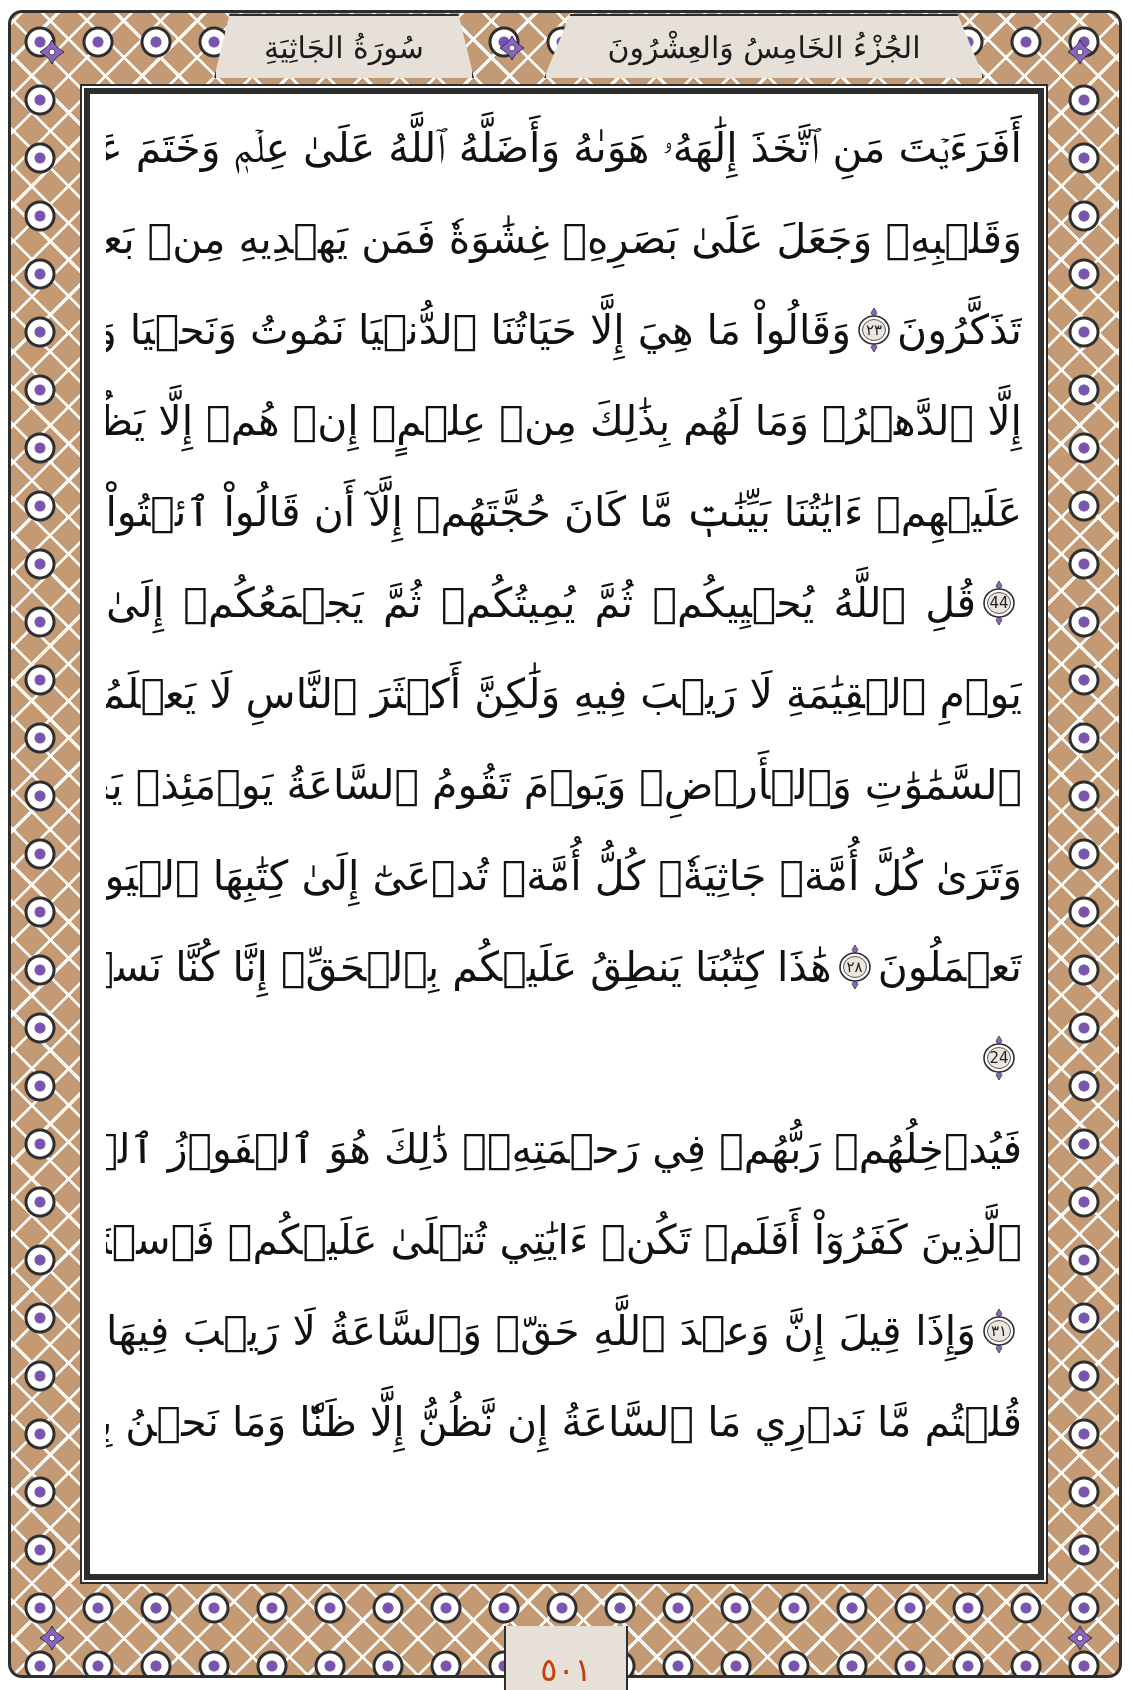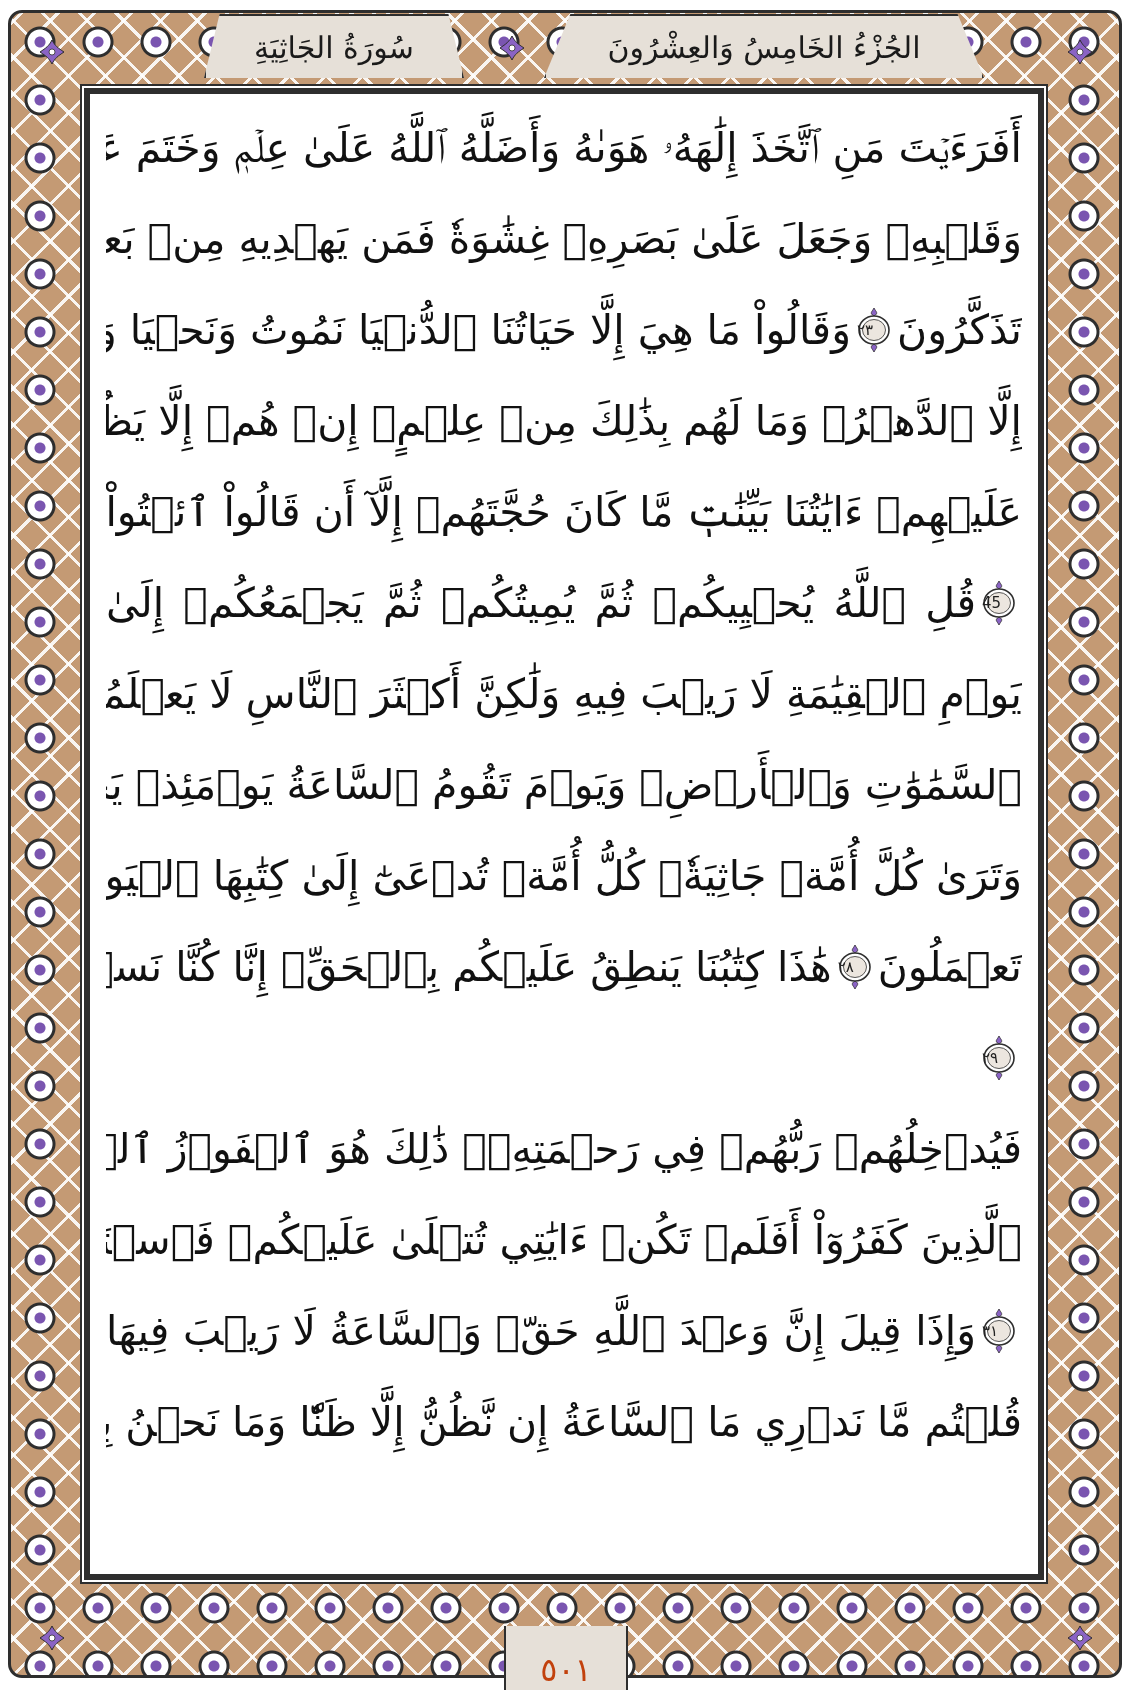--- a/index.html
+++ b/index.html
@@ -63,21 +63,21 @@
       direction: rtl;
       font-family: "DejaVu Serif", serif;
       font-size: 30px;
       color: #1a1a1a;
     }
     .cartouche.juz {
       left: 448px;
       width: 440px;
     }
     .cartouche.surah {
-      left: 108px;
+      left: 118px;
       width: 260px;
     }
     
     .text-panel {
       position: absolute;
       left: 84px; top: 88px;
       width: 960px; height: 1492px;
       background: #ffffff;
       border: 6px solid #2e2e2e;
       box-sizing: border-box;
@@ -108,21 +108,21 @@
     .line .seg {
       display: inline-block;
       flex: 1 1 auto;
       text-align: justify;
       text-align-last: justify;
     }
     .ayah-marker {
       flex: 0 0 auto;
       display: inline-flex;
       align-items: center;
-      justify-content: flex-end;
+      justify-content: center;
       position: relative;
       width: 34px;
       height: 46px;
       margin: 0 6px;
     }
     .ayah-marker svg {
       position: absolute;
       left: 0; top: 0;
     }
     .ayah-marker .num {
@@ -214,21 +214,21 @@
           <span class="seg">عَلَيۡهِمۡ ءَايَٰتُنَا بَيِّنَٰتٖ مَّا كَانَ حُجَّتَهُمۡ إِلَّآ أَن قَالُواْ ٱئۡتُواْ بِـَٔابَآئِنَآ إِن</span>
         </div>
         <div class="line">
           <span class="ayah-marker">
     <svg width="34" height="46" viewBox="0 0 34 46">
       <path d="M17 1 C19 5 22 6 17 9 C12 6 15 5 17 1Z" fill="#8a63c4" stroke="#2e2e2e" stroke-width="0.8"></path>
       <path d="M17 45 C19 41 22 40 17 37 C12 40 15 41 17 45Z" fill="#8a63c4" stroke="#2e2e2e" stroke-width="0.8"></path>
       <ellipse cx="17" cy="23" rx="15" ry="14" fill="#ffffff" stroke="#2e2e2e" stroke-width="1.6"></ellipse>
       <ellipse cx="17" cy="23" rx="11.5" ry="10.5" fill="#ece6df" stroke="#2e2e2e" stroke-width="0.8"></ellipse>
     </svg>
-    <span class="num">45</span>
+    <span class="num">44</span>
   </span>
           <span class="seg">قُلِ ٱللَّهُ يُحۡيِيكُمۡ ثُمَّ يُمِيتُكُمۡ ثُمَّ يَجۡمَعُكُمۡ إِلَىٰ</span>
         </div>
         <div class="line">
           <span class="seg">يَوۡمِ ٱلۡقِيَٰمَةِ لَا رَيۡبَ فِيهِ وَلَٰكِنَّ أَكۡثَرَ ٱلنَّاسِ لَا يَعۡلَمُونَ</span>
         </div>
         <div class="line">
           <span class="seg">ٱلسَّمَٰوَٰتِ وَٱلۡأَرۡضِۚ وَيَوۡمَ تَقُومُ ٱلسَّاعَةُ يَوۡمَئِذٖ يَخۡسَرُ ٱلۡمُبۡطِلُونَ</span>
         </div>
         <div class="line">
@@ -248,21 +248,21 @@
           <span class="seg">هَٰذَا كِتَٰبُنَا يَنطِقُ عَلَيۡكُم بِٱلۡحَقِّۚ إِنَّا كُنَّا نَسۡتَنسِخُ</span>
         </div>
         <div class="line">
           <span class="ayah-marker">
     <svg width="34" height="46" viewBox="0 0 34 46">
       <path d="M17 1 C19 5 22 6 17 9 C12 6 15 5 17 1Z" fill="#8a63c4" stroke="#2e2e2e" stroke-width="0.8"></path>
       <path d="M17 45 C19 41 22 40 17 37 C12 40 15 41 17 45Z" fill="#8a63c4" stroke="#2e2e2e" stroke-width="0.8"></path>
       <ellipse cx="17" cy="23" rx="15" ry="14" fill="#ffffff" stroke="#2e2e2e" stroke-width="1.6"></ellipse>
       <ellipse cx="17" cy="23" rx="11.5" ry="10.5" fill="#ece6df" stroke="#2e2e2e" stroke-width="0.8"></ellipse>
     </svg>
-    <span class="num">٢٩</span>
+    <span class="num">24</span>
   </span>
         </div>
         <div class="line">
           <span class="seg">فَيُدۡخِلُهُمۡ رَبُّهُمۡ فِي رَحۡمَتِهِۦۚ ذَٰلِكَ هُوَ ٱلۡفَوۡزُ ٱلۡمُبِينُ</span>
         </div>
         <div class="line">
           <span class="seg">ٱلَّذِينَ كَفَرُوٓاْ أَفَلَمۡ تَكُنۡ ءَايَٰتِي تُتۡلَىٰ عَلَيۡكُمۡ فَٱسۡتَكۡبَرۡتُمۡ وَكُنتُمۡ قَوۡمٗا</span>
         </div>
         <div class="line">
           <span class="ayah-marker">

